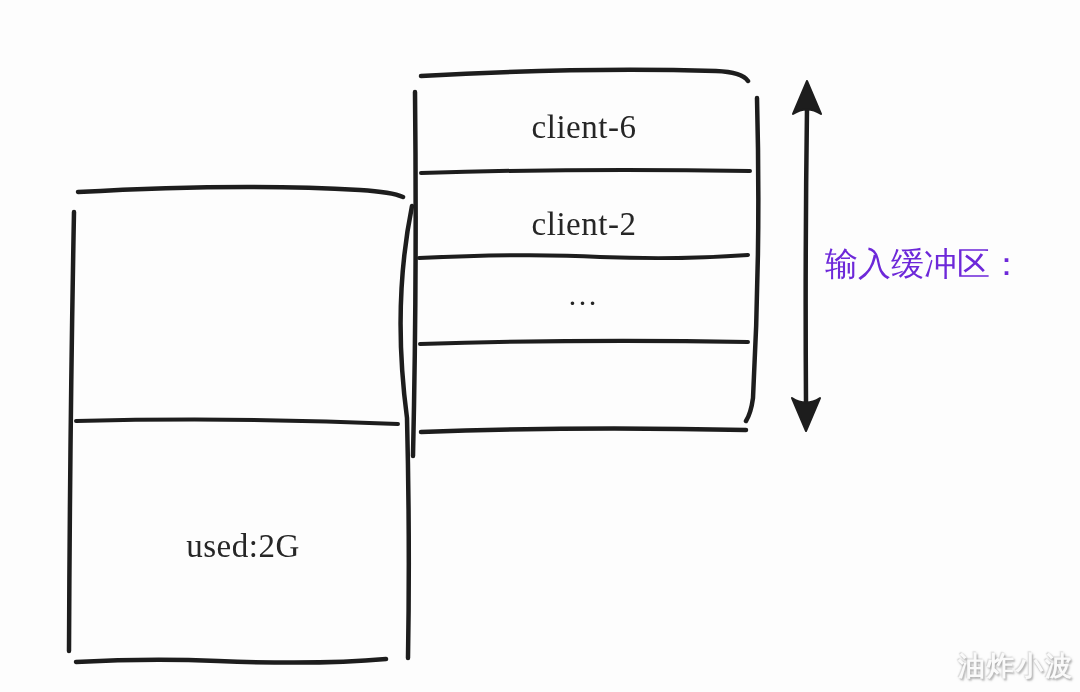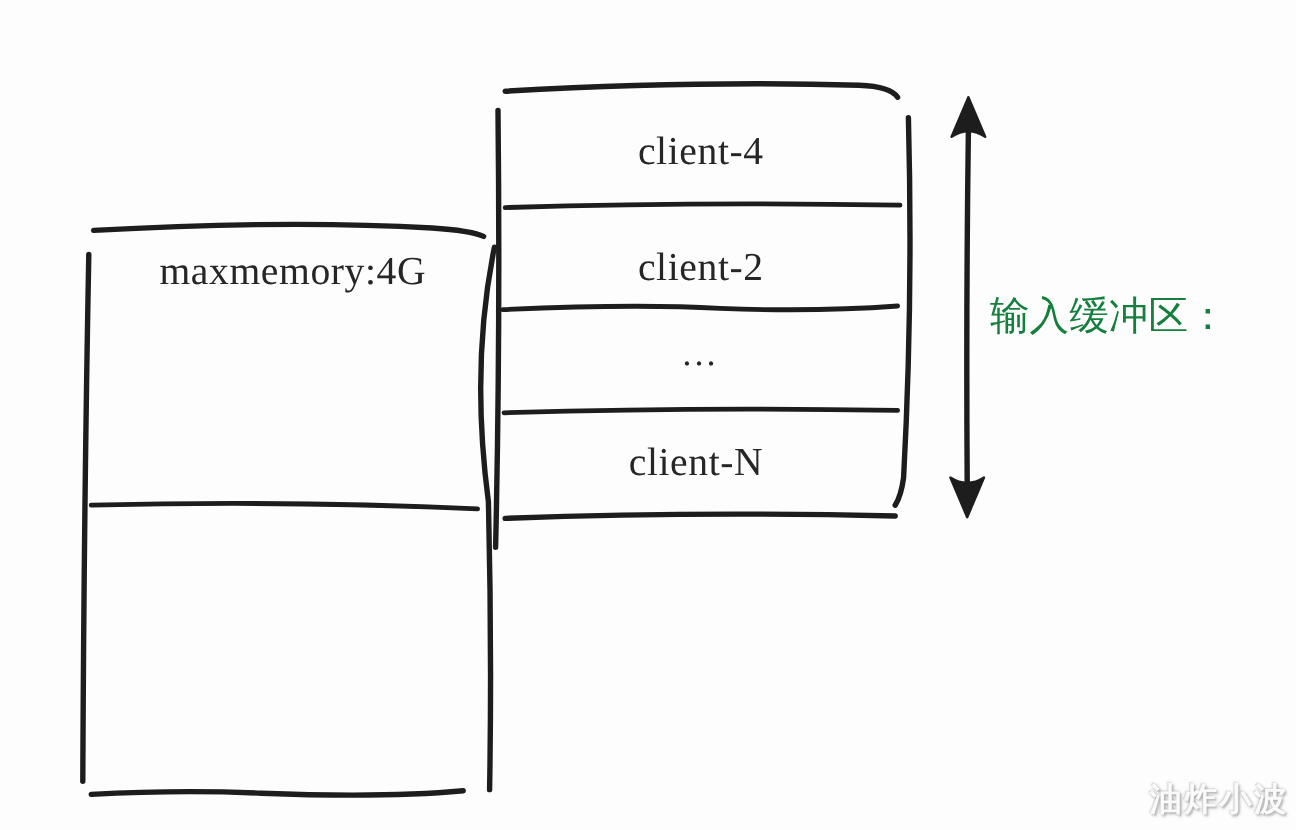--- a/index.html
+++ b/index.html
@@ -37,21 +37,21 @@
   .dots-row{
     font-size:30px;
     letter-spacing:3px;
     transform:translate(-50%,-62%);
   }
   .buffer-label{
     position:absolute;
     left:924px;top:264px;
     transform:translate(-50%,-50%);
     text-align:right;
-    color:#15803d;
+    color:#6d28d9;
     font-size:33px;
     line-height:40px;
     white-space:nowrap;
   }
   .watermark{
     position:absolute;
     right:6px;bottom:8px;
     font-family:"Liberation Sans", sans-serif;
     font-size:27px;
     font-weight:600;
@@ -87,29 +87,28 @@
       <path class="stroke" d="M421,432 Q580,426 746,430"></path>
     </g>
 
     <g>
       <path class="stroke" d="M807,108 Q805,255 806,402"></path>
       <path class="arrowhead" d="M807,81 L793,114 Q807,105 821,114 Z"></path>
       <path class="arrowhead" d="M806,431 L792,398 Q806,407 820,398 Z"></path>
     </g>
   </svg>
 
-  <div class="hand-label" style="left:244px;top:227px;">maxmemory:4G</div>
 
+  <div class="hand-label" style="left:243px;top:546px;">used:2G</div>
 
-  <div class="hand-label" style="left:584px;top:127px;">client-4</div>
+  <div class="hand-label" style="left:584px;top:127px;">client-6</div>
 
   <div class="hand-label" style="left:584px;top:224px;">client-2</div>
 
   <div class="hand-label dots-row" style="left:584px;top:299px;">…</div>
 
-  <div class="hand-label" style="left:580px;top:386px;">client-N</div>
 
   <div class="buffer-label">
     <div>输入缓冲区：</div>
   </div>
 
   <div class="watermark">油炸小波</div>
 </div>
 
 </body></html>

